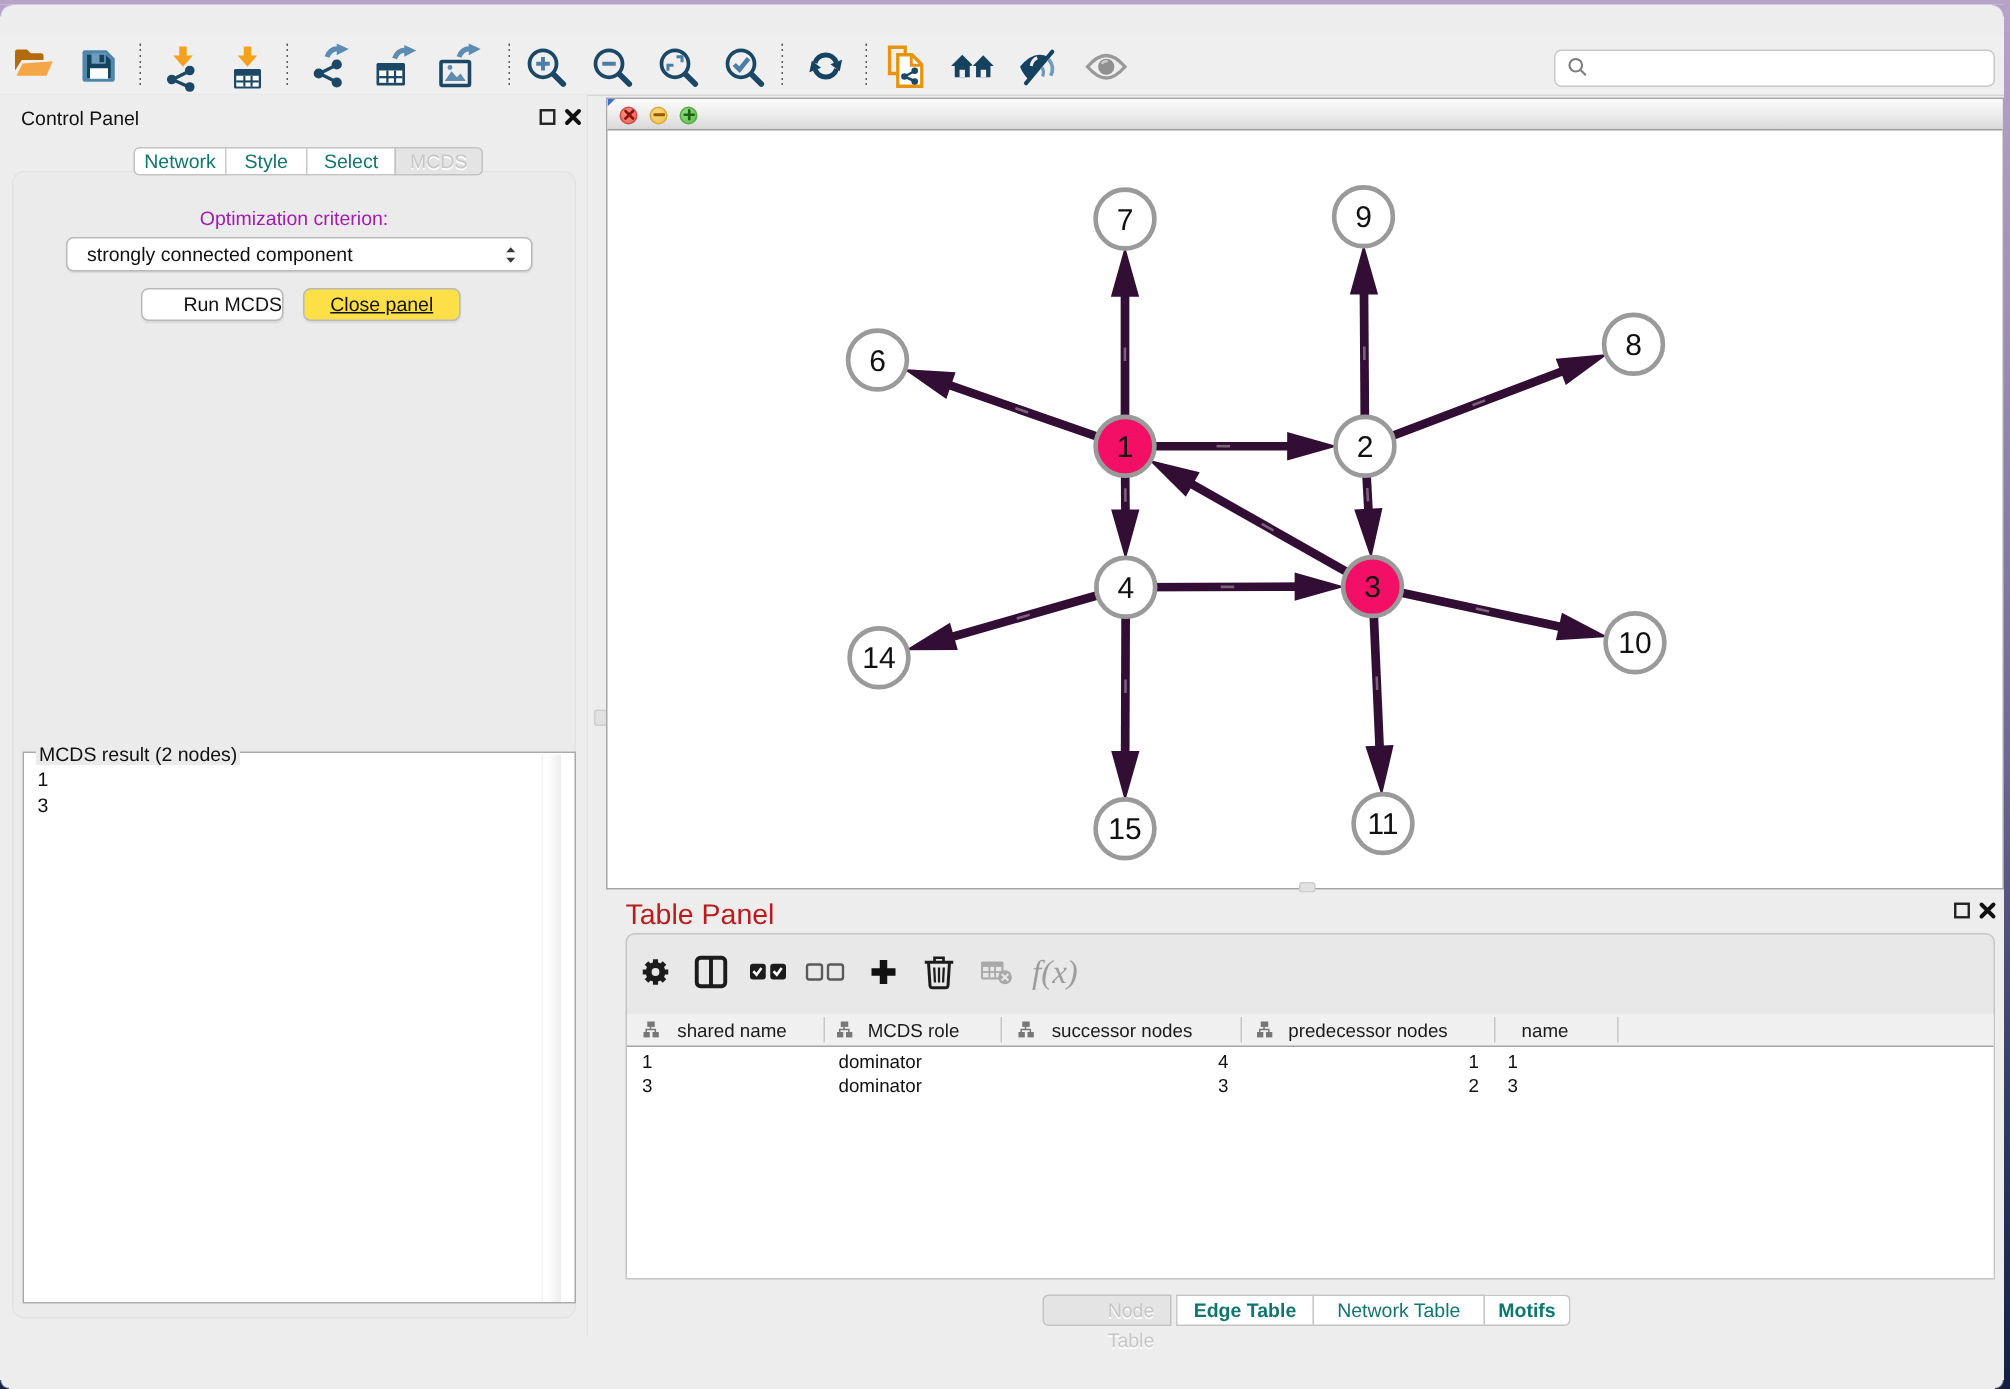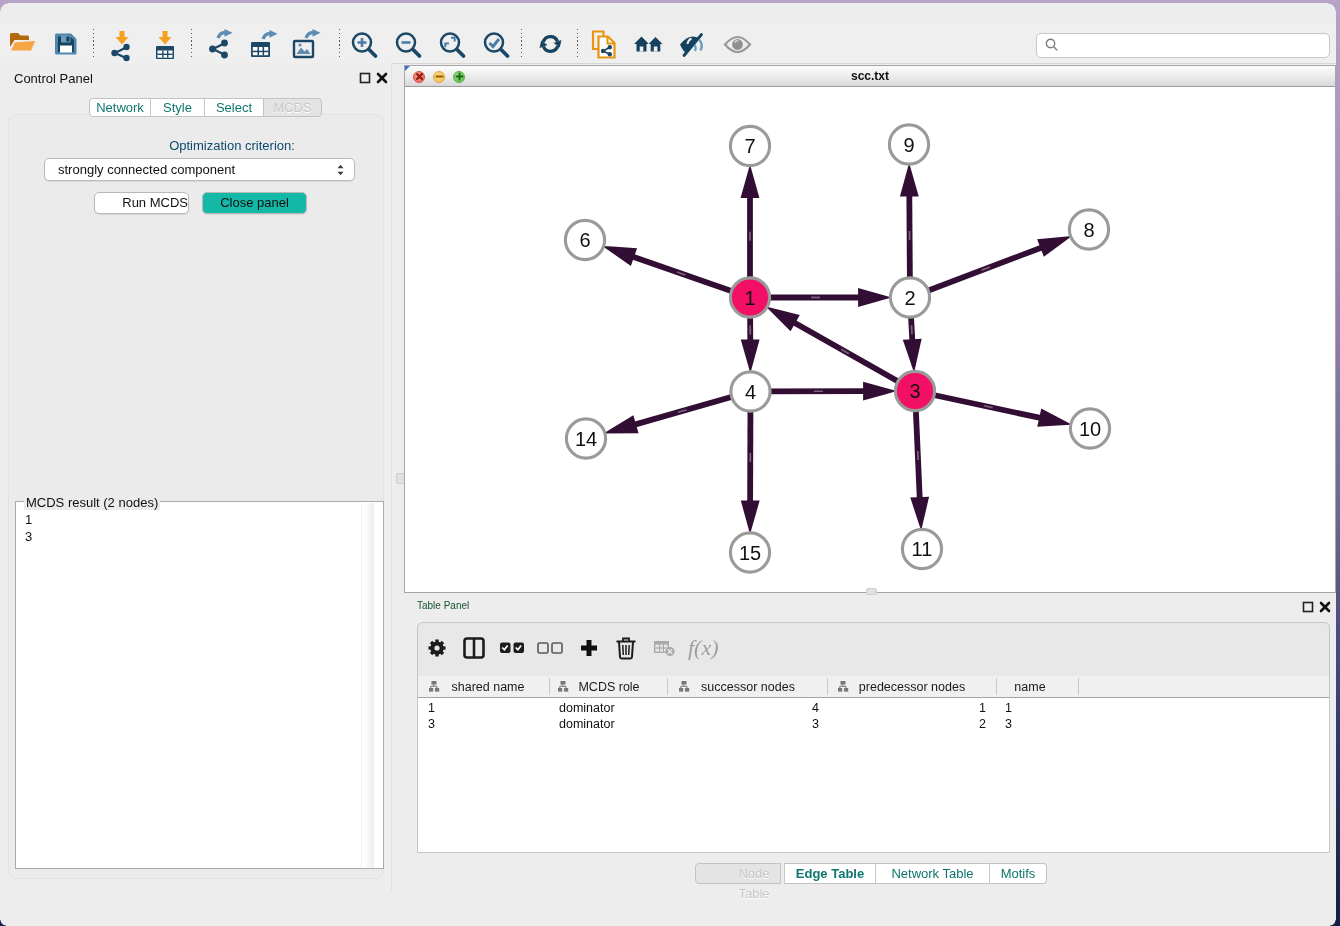--- a/index.html
+++ b/index.html
@@ -205,30 +205,30 @@
     <svg class="abs" style="left:376px;top:9px" width="12" height="12" viewBox="0 0 12 12">
         <path d="M2 2 L10 10 M10 2 L2 10" stroke="#111" stroke-width="2.6" stroke-linecap="round"></path>
       </svg>
     <div id="mcdspanel"></div>
 
     <div class="seg" style="left:89px;top:35px;width:62px;height:19px;border-radius:4px 0 0 4px;">Network</div>
     <div class="seg" style="left:150px;top:35px;width:55px;height:19px;border-left:1px solid #c9c9c9;">Style</div>
     <div class="seg" style="left:204px;top:35px;width:60px;height:19px;border-left:1px solid #c9c9c9;">Select</div>
     <div class="seg" style="left:263px;top:35px;width:59px;height:19px;background:#e5e4e5;border-radius:0 4px 4px 0;color:#c8c7c8;text-shadow:0 1px 0 #fff;">MCDS</div>
 
-    <div class="txt" style="left:0;top:75px;width:392px;text-align:center;font-size:13px;color:#0c4a6e;margin-left:36px;">Optimization criterion:</div>
+    <div class="txt" style="left:0;top:75px;width:392px;text-align:center;font-size:13px;color:#a21caf;">Optimization criterion:</div>
     <div class="abs" style="left:44px;top:95px;width:311px;height:23px;background:#fff;border:1px solid #b9b9b9;border-radius:5px;box-sizing:border-box;box-shadow:0 1px 1px rgba(0,0,0,0.08);">
       <span style="position:absolute;left:13px;top:3px;font-size:13px;color:#111;">strongly connected component</span>
       <svg style="position:absolute;right:9px;top:4px;" width="9" height="14" viewBox="0 0 9 14">
           <path d="M1.5 5.2 L4.5 1.8 L7.5 5.2 Z" fill="#3a3a3a"></path>
           <path d="M1.5 8.8 L4.5 12.2 L7.5 8.8 Z" fill="#3a3a3a"></path>
         </svg>
     </div>
     <div class="abs" style="left:94px;top:129px;width:95px;height:22px;background:#fff;border:1px solid #b9b9b9;border-radius:5px;box-sizing:border-box;box-shadow:0 1px 1px rgba(0,0,0,0.08);text-align:right;line-height:20px;font-size:13px;color:#111;">Run MCDS</div>
-    <div class="abs" style="left:202px;top:129px;width:105px;height:22px;background:#14b8a6;border:1px solid #b9b9b9;border-radius:5px;box-sizing:border-box;box-shadow:0 1px 1px rgba(0,0,0,0.08);text-align:center;line-height:20px;font-size:13px;color:#111;">Close panel</div>
+    <div class="abs" style="left:202px;top:129px;width:105px;height:22px;background:#fde047;border:1px solid #b9b9b9;border-radius:5px;box-sizing:border-box;box-shadow:0 1px 1px rgba(0,0,0,0.08);text-align:center;line-height:20px;font-size:13px;color:#111;text-decoration:underline;">Close panel</div>
 
     <div id="resultbox">
       <div class="abs" style="left:0;top:6px;width:369px;height:368px;border:1px solid #a9a9a9;background:#fff;box-sizing:border-box;">
         <div class="abs" style="right:9px;top:1px;width:12px;height:365px;background:linear-gradient(90deg,#ffffff 20%,#ededed);border-left:1px solid #f2f2f2;"></div>
         <div class="txt" style="left:9px;top:9px;font-size:13px;color:#111;line-height:17px;">1<br>3</div>
       </div>
       <div class="txt" style="left:9px;top:0;background:#ecebec;padding:0 2px;font-size:13px;color:#111;">MCDS result (2 nodes)</div>
     </div>
   </div>
 
@@ -241,21 +241,20 @@
       <div class="tl2" style="left:48px;background:radial-gradient(circle at 35% 30%,#8fd884,#5fc351);border:1px solid #58a942;"></div>
       <svg style="position:absolute;left:10px;top:6px" width="9" height="9" viewBox="0 0 9 9">
           <path d="M2 2 L7 7 M7 2 L2 7" stroke="#8c150a" stroke-width="1.8" stroke-linecap="round"></path>
         </svg>
       <svg style="position:absolute;left:30px;top:6px" width="9" height="9" viewBox="0 0 9 9">
           <path d="M1.5 4.5 L7.5 4.5" stroke="#925a00" stroke-width="1.9" stroke-linecap="round"></path>
         </svg>
       <svg style="position:absolute;left:50px;top:6px" width="9" height="9" viewBox="0 0 9 9">
           <path d="M4.5 1.5 L4.5 7.5 M1.5 4.5 L7.5 4.5" stroke="#1d6410" stroke-width="1.8" stroke-linecap="round"></path>
         </svg>
-      <div style="position:absolute;left:0;top:3px;width:100%;text-align:center;font-size:12px;font-weight:600;color:#111;">scc.txt</div>
       <svg style="position:absolute;left:0;top:0" width="5" height="5" viewBox="0 0 5 5">
           <path d="M0 0 L5 0 L0 5 Z" fill="#3b6fd4"></path>
         </svg>
     </div>
     <div id="GRAPH" style="position:absolute;left:0;top:21px;width:931px;height:505px;">
 <svg width="931" height="505" viewBox="0 0 931 505" style="position:absolute;left:0;top:0">
 <g stroke="#330e34" stroke-width="5.8" fill="#330e34">
 <line x1="345.0" y1="210.5" x2="345.0" y2="106.0"></line>
 <line x1="345.0" y1="210.5" x2="224.4" y2="168.5"></line>
 <line x1="345.0" y1="210.5" x2="458.0" y2="210.5"></line>
@@ -324,21 +323,21 @@
 <text x="181.0" y="358.5">14</text>
 <text x="345.0" y="472.5">15</text>
 </g>
         </svg>
 </div>
   </div>
 
   <div class="abs" style="left:866px;top:588px;width:9px;height:5px;background:#e2e1e2;border:1px solid #cfcecf;border-radius:2px;"></div>
 
   <div id="tpanel">
-    <div class="txt" style="left:12px;top:5px;font-size:10px;color:#14532d;">Table Panel</div>
+    <div class="txt" style="left:12px;top:5px;font-size:19px;color:#b91c1c;">Table Panel</div>
     <svg class="abs" style="left:897px;top:6px" width="12" height="12" viewBox="0 0 12 12">
         <rect x="1.5" y="1.5" width="9" height="9" fill="none" stroke="#222" stroke-width="1.6"></rect>
       </svg>
     <svg class="abs" style="left:914px;top:6px" width="12" height="12" viewBox="0 0 12 12">
         <path d="M2 2 L10 10 M10 2 L2 10" stroke="#111" stroke-width="2.6" stroke-linecap="round"></path>
       </svg>
     <div id="tinner">
       <svg id="TTOOLBAR" width="911" height="49" viewBox="0 0 911 49" style="position:absolute;left:0;top:0">
 
         <g transform="translate(19,25)">
@@ -451,21 +450,21 @@
         <div class="txt" style="left:141px;top:19px;">dominator</div>
         <div class="txt" style="left:340px;top:19px;width:61px;text-align:right;">3</div>
         <div class="txt" style="left:500px;top:19px;width:68px;text-align:right;">2</div>
         <div class="txt" style="left:587px;top:19px;">3</div>
       </div>
     </div>
     <div id="TTABS" style="position:absolute;left:290px;top:268px;height:21px;font-size:13px;">
       <div class="seg" style="left:0px;top:0;width:86px;height:21px;border-radius:4px 0 0 4px;background:#e5e4e5;color:#c8c7c8;text-shadow:0 1px 0 #fff;line-height:20px;position:absolute;padding-left:32px;">Node Table</div>
       <div class="seg" style="left:89px;top:0;width:92px;height:21px;border-left:1px solid #c9c9c9;line-height:20px;position:absolute;font-weight:700;">Edge Table</div>
       <div class="seg" style="left:180px;top:0;width:115px;height:21px;border-left:1px solid #c9c9c9;line-height:20px;position:absolute;font-weight:400;">Network Table</div>
-      <div class="seg" style="left:294px;top:0;width:58px;height:21px;border-left:1px solid #c9c9c9;border-radius:0 4px 4px 0;line-height:20px;position:absolute;font-weight:400;">Motifs</div>
+      <div class="seg" style="left:294px;top:0;width:58px;height:21px;border-left:1px solid #c9c9c9;border-radius:0 4px 4px 0;line-height:20px;position:absolute;font-weight:700;">Motifs</div>
     </div>
   </div>
 
 </div>
 <div style="position:absolute;left:0;top:0;width:1340px;height:3px;background:#b7a3c8;"></div>
 <div style="position:absolute;left:0;top:3px;width:8px;height:8px;background:radial-gradient(circle at 8px 8px, rgba(0,0,0,0) 6.8px, #b7a3c8 8px);"></div>
 <div style="position:absolute;left:1328px;top:3px;width:8px;height:8px;background:radial-gradient(circle at 0px 8px, rgba(0,0,0,0) 6.8px, #b3a0c6 8px);"></div>
 <div style="position:absolute;left:0;top:920px;width:6px;height:6px;background:radial-gradient(circle at 6px 0px, rgba(0,0,0,0) 4.8px, #15234a 6px);"></div>
 <div style="position:absolute;left:1330px;top:920px;width:6px;height:6px;background:radial-gradient(circle at 0px 0px, rgba(0,0,0,0) 4.8px, #15234a 6px);"></div>
 

